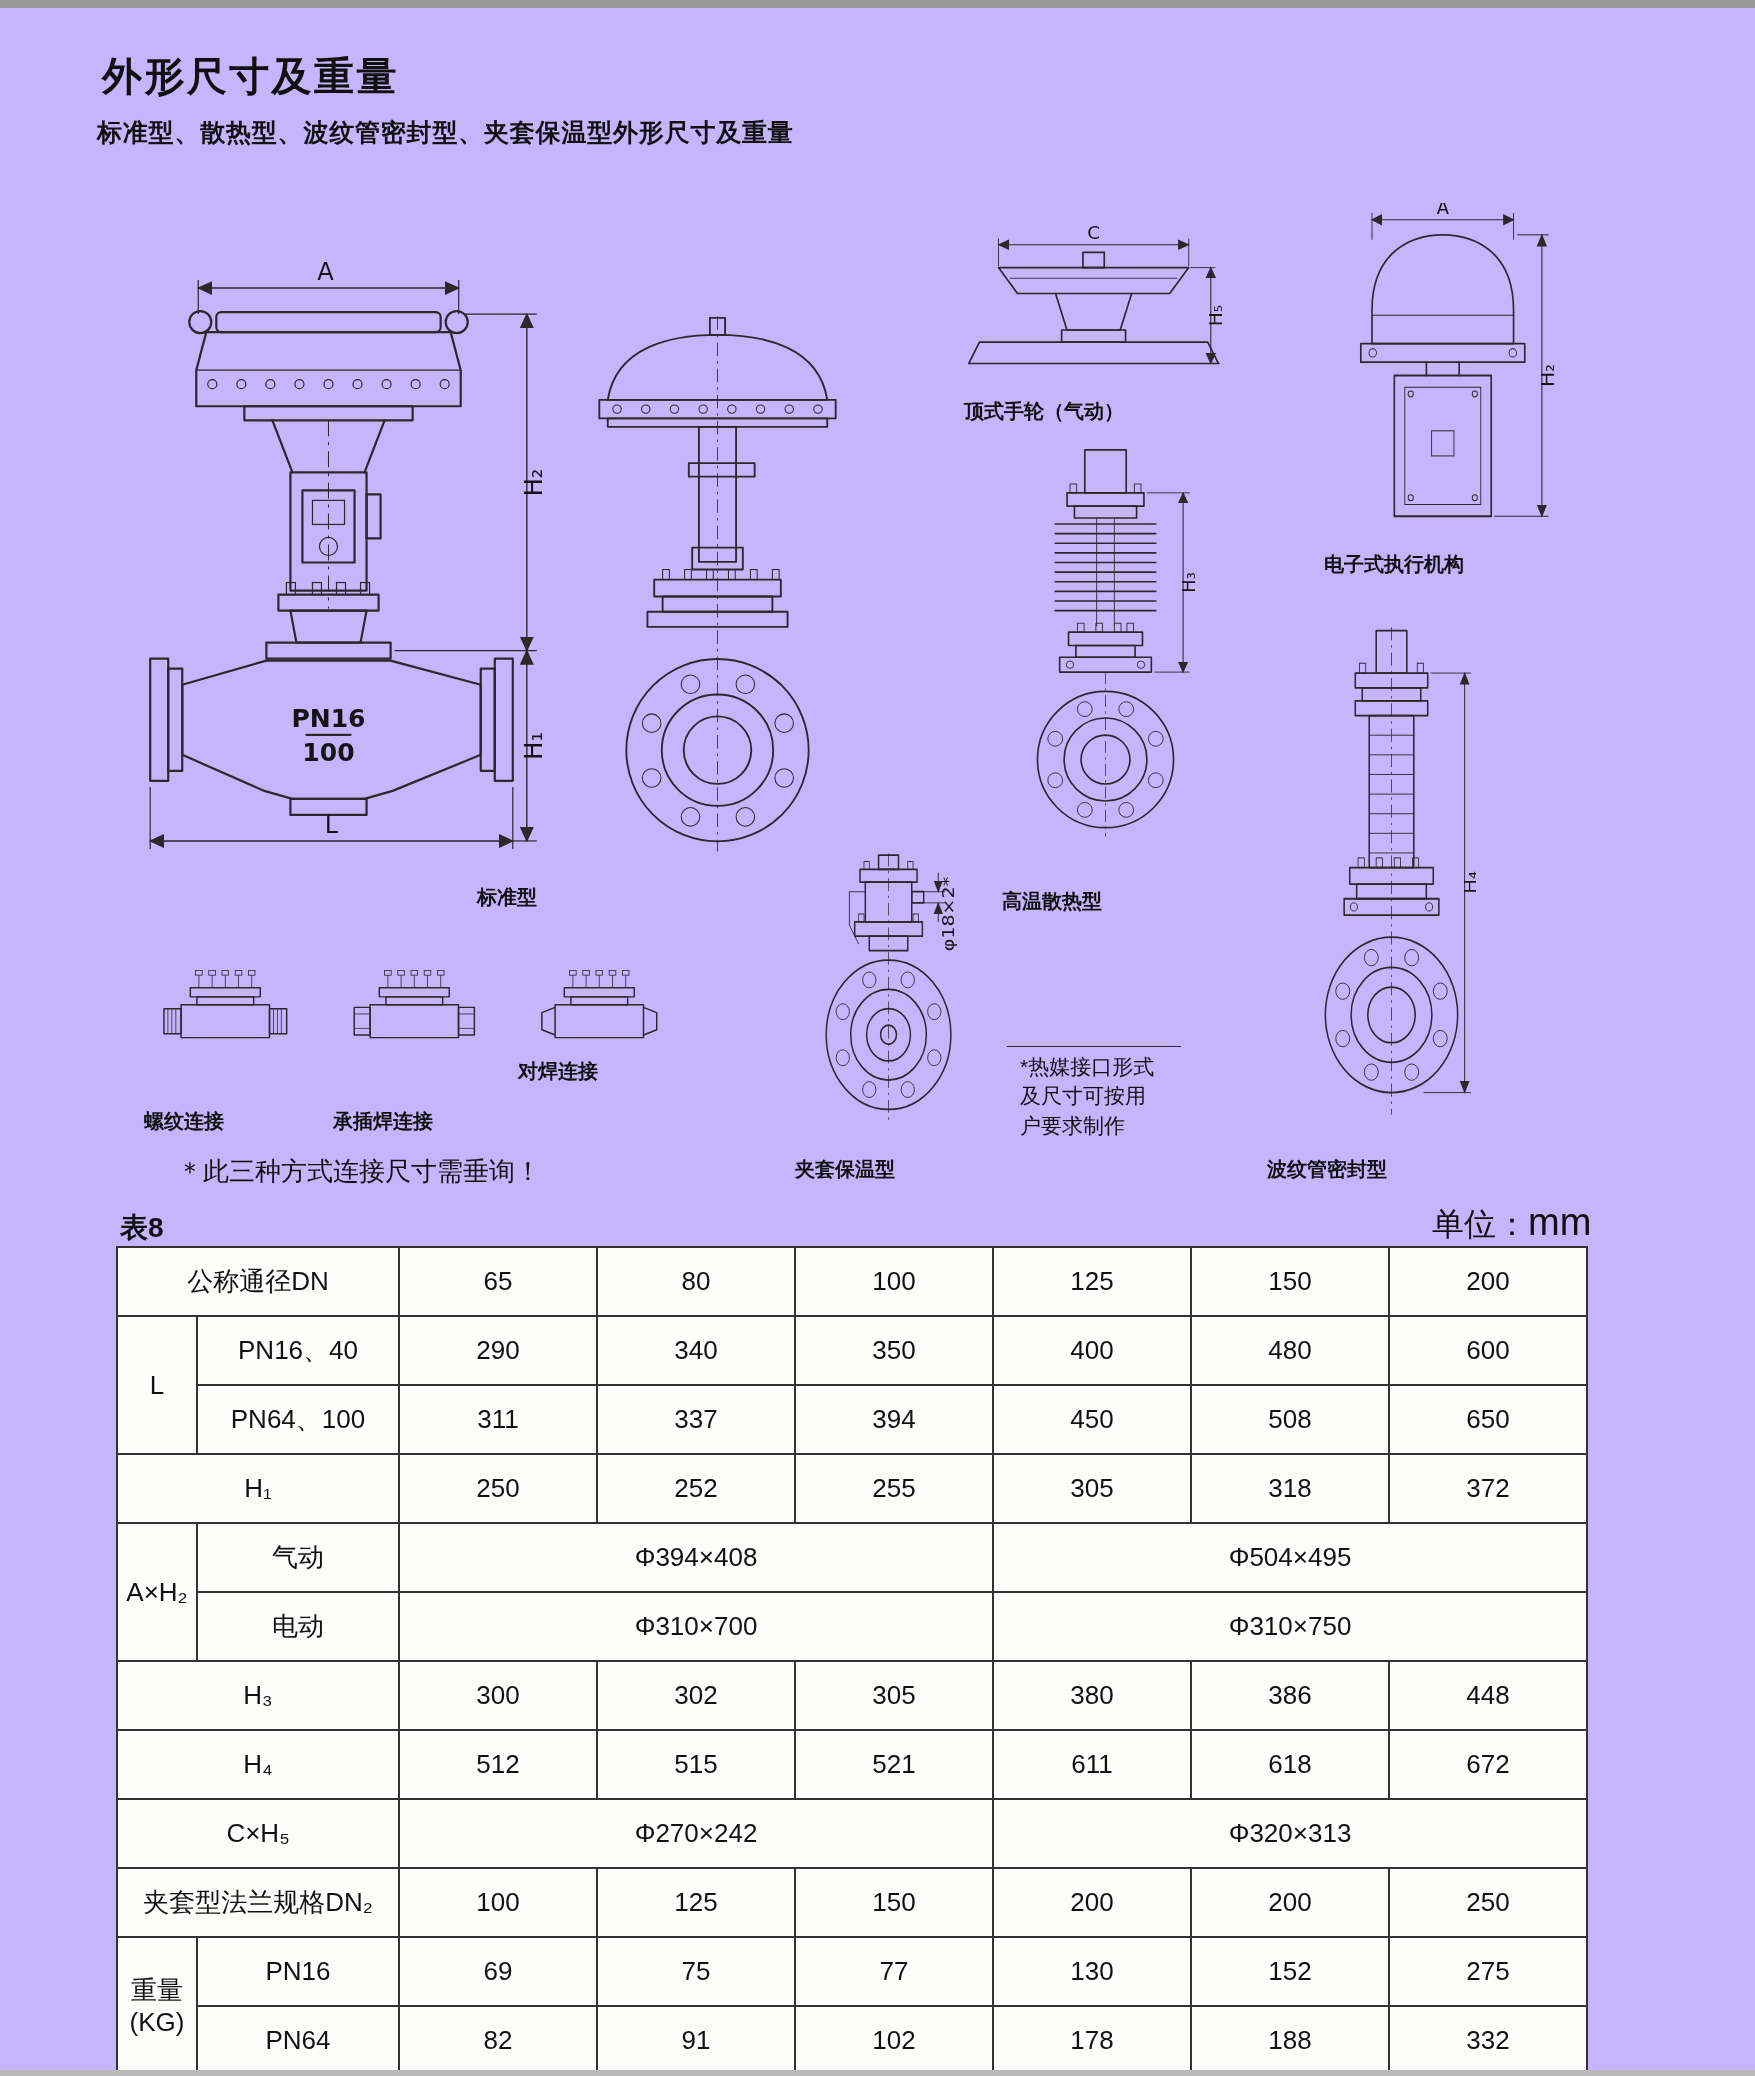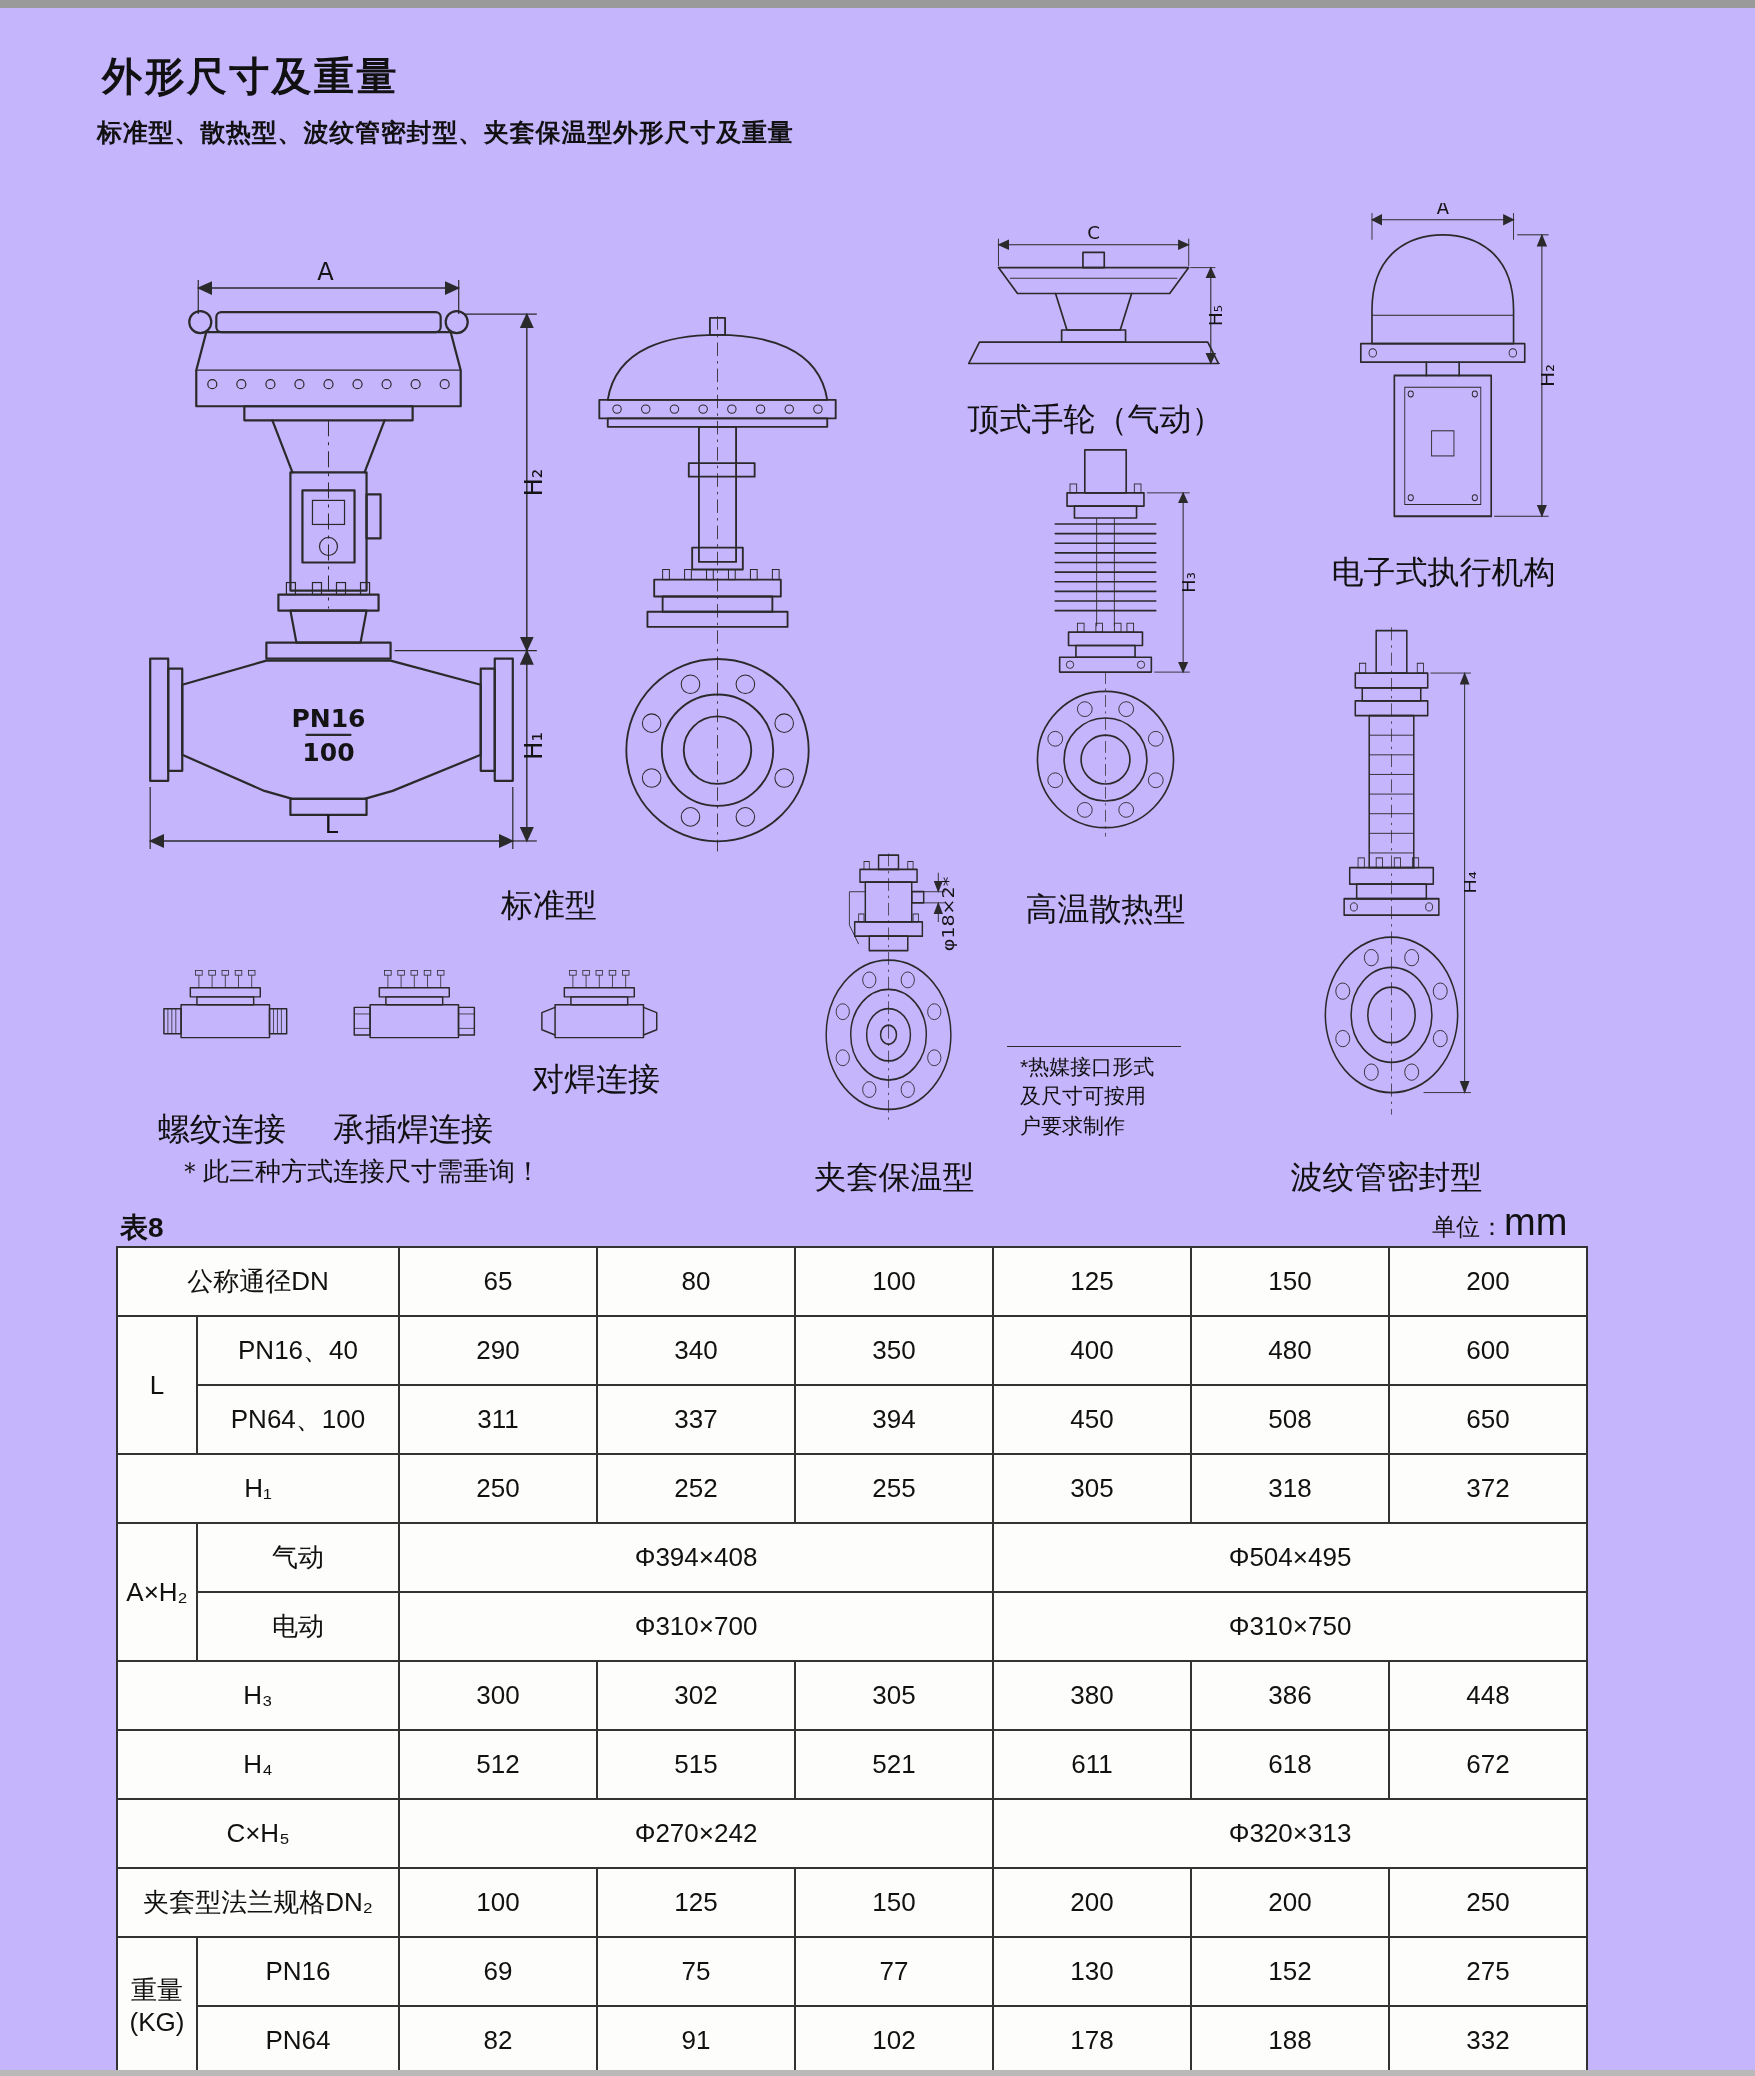--- a/index.html
+++ b/index.html
@@ -3,27 +3,27 @@
 <meta charset="utf-8">
 <style>
   *{margin:0;padding:0;box-sizing:border-box}
   html,body{background:#9a9a9a}
   .page{position:relative;width:1756px;height:2077px;background:#c4b5fd;margin:8px auto;
         font-family:"Liberation Sans","DejaVu Sans",sans-serif;color:#111;overflow:hidden}
   .title{position:absolute;left:102px;top:41px;font-size:40px;font-weight:bold;letter-spacing:2.4px;white-space:nowrap}
   .subtitle{position:absolute;left:97px;top:108px;font-size:25px;font-weight:bold;letter-spacing:0.8px;white-space:nowrap}
   .figs{position:absolute;left:0;top:168px;width:1756px;height:1045px}
   .fig{position:absolute}
-  .cap{position:absolute;font-size:32px;font-weight:400;text-align:center;white-space:nowrap}
+  .cap{position:absolute;font-size:20px;font-weight:700;white-space:nowrap}
   .note{position:absolute;font-size:26px;white-space:nowrap}
   .footnote{position:absolute;font-size:21px;line-height:1.4;white-space:pre-line}
   .footrule{position:absolute;border-top:1.6px solid #2a2a2a}
   .tablabel{position:absolute;left:120px;top:1201px;font-size:28px;font-weight:bold}
   .unit{position:absolute;left:1432px;top:1193px;white-space:nowrap}
-  .unit .u1{font-size:24px}
+  .unit .u1{font-size:32px}
   .unit .u2{font-size:38px}
   table.dims{position:absolute;left:116px;top:1238px;width:1469px;border-collapse:collapse;table-layout:fixed}
   table.dims th,table.dims td{border:2px solid #333;text-align:center;vertical-align:middle;
         font-weight:normal;font-size:26px;padding:0;background:#fdfdfc}
   table.dims tr{height:69px}
   .prelines{white-space:pre-line;line-height:1.25}
   .bottomstrip{position:absolute;left:0;top:2062px;width:1756px;height:14.4px;background:#b9b9b9}
   
   .fig svg .ln{fill:none;stroke:#2a2a2a;stroke-width:2.2;stroke-linejoin:round;stroke-linecap:round}
   .fig svg .th{fill:none;stroke:#2a2a2a;stroke-width:1.2}

